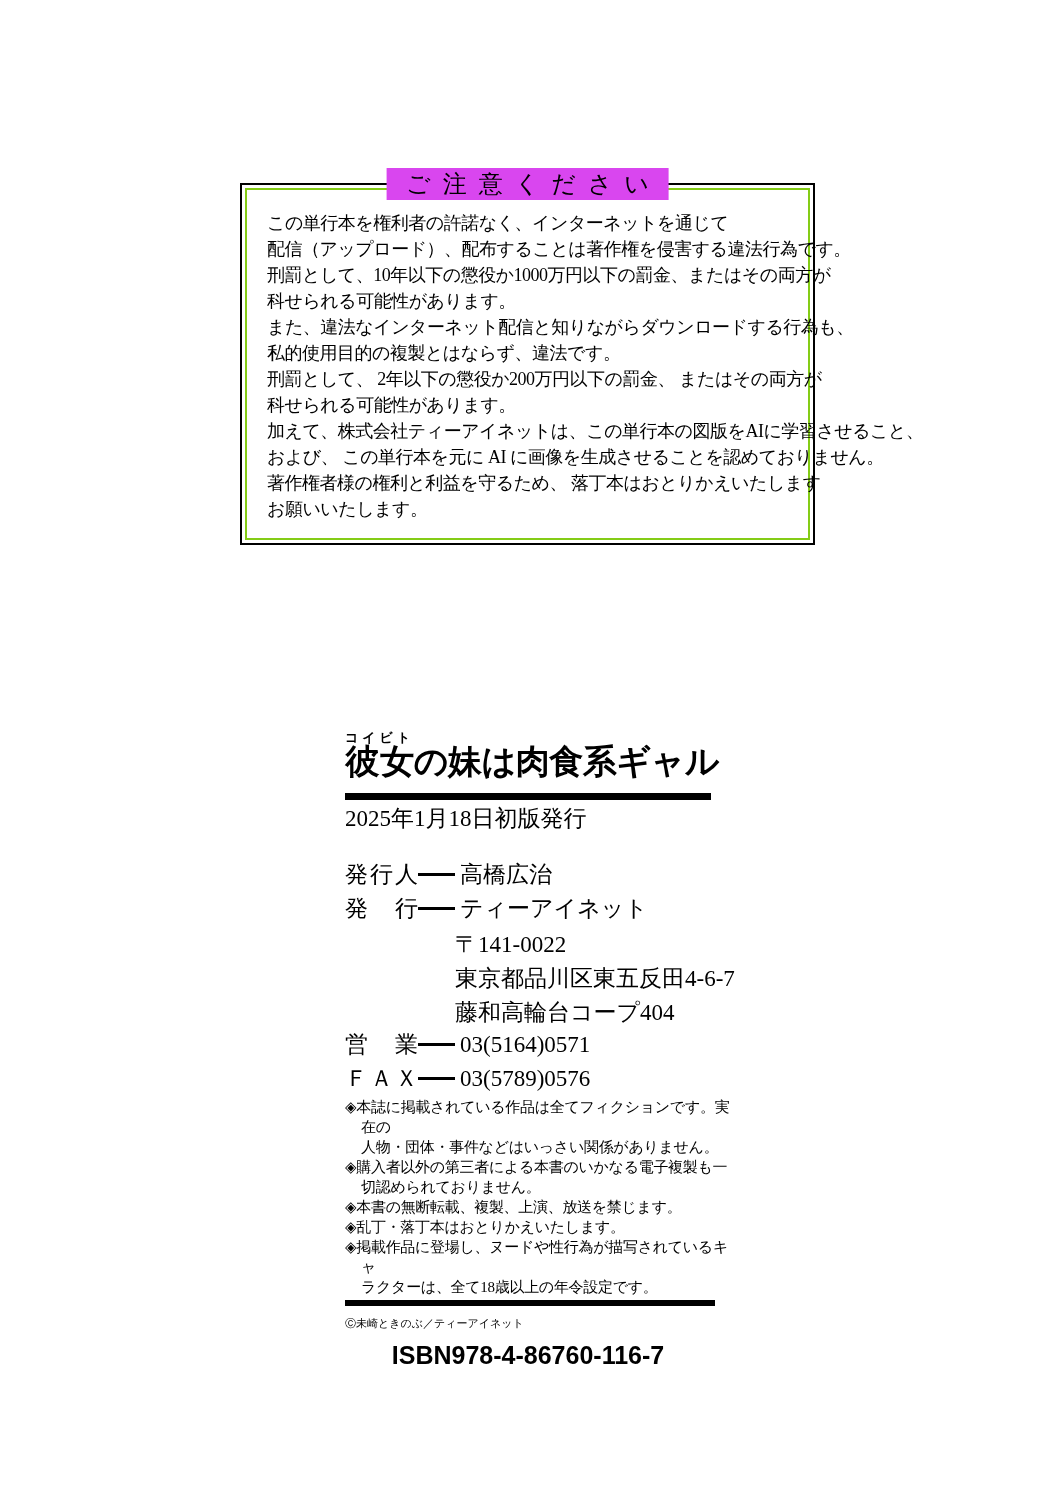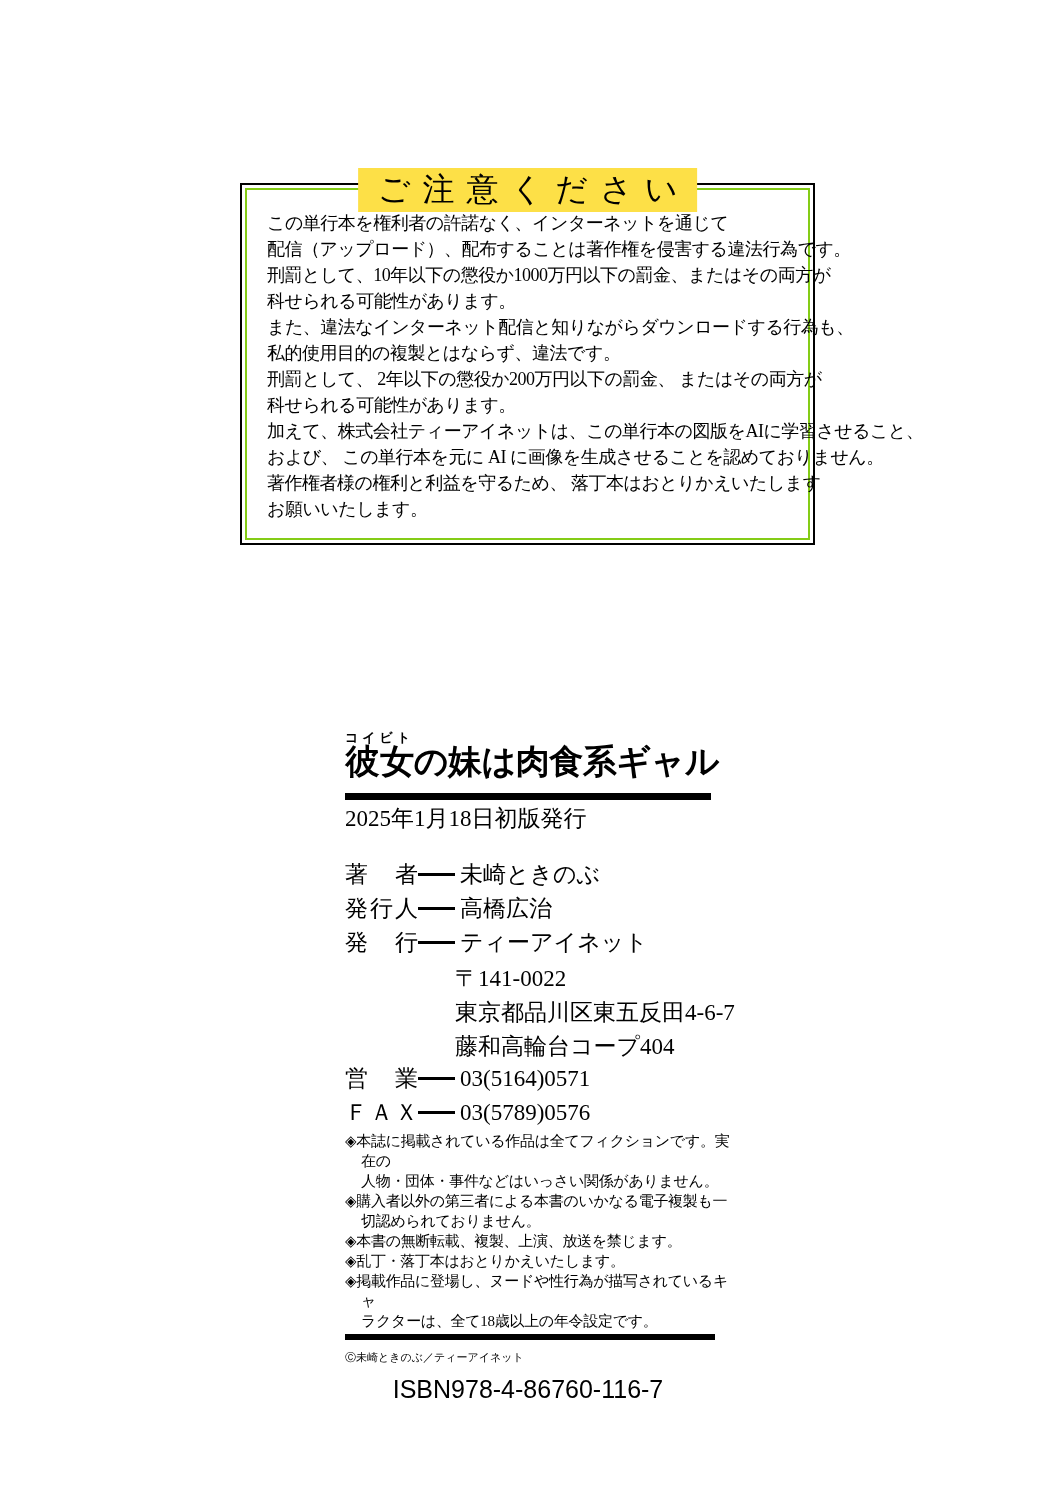--- a/index.html
+++ b/index.html
@@ -15,22 +15,22 @@
   .notice-outer{
     position:relative;width:575px;box-sizing:border-box;
     border:2px solid #000;padding:3px;background:#fff;
   }
   .notice-inner{
     border:2px solid #84cc16;box-sizing:border-box;
     padding:20px 10px 16px 20px;
   }
   .notice-title{
     position:absolute;top:-17px;left:50%;transform:translateX(-50%);
-    background:#fde047;white-space:nowrap;
-    font-size:32px;letter-spacing:12px;padding:0 8px 0 20px;
+    background:#d946ef;white-space:nowrap;
+    font-size:24px;letter-spacing:12px;padding:0 8px 0 20px;
     font-weight:500;
   }
   .notice-line{
     font-size:18px;line-height:26px;letter-spacing:-0.5px;white-space:nowrap;
   }
 
   
   .colophon{margin-left:105px;margin-top:186px;width:366px;}
   .book-title{
     margin:0;font-size:34px;font-weight:bold;letter-spacing:-0.5px;
@@ -57,20 +57,21 @@
     font-size:15px;line-height:20px;letter-spacing:-0.3px;
     white-space:pre-line;padding-left:16px;text-indent:-16px;
   }
 
   .copyright-rule{width:370px;height:6px;margin-top:3px;}
   .copyright-line{font-size:11px;line-height:24px;margin-top:5px;white-space:nowrap;}
   .isbn{
     font-family:"Liberation Sans","DejaVu Sans",sans-serif;
     font-size:25px;line-height:30px;margin-top:5px;width:366px;text-align:center;
     white-space:nowrap;
+    font-weight:bold;
   }
 </style>
 </head>
 <body>
 
 <div class="page">
 
   <div class="notice-outer">
     <div class="notice-title">ご注意ください</div>
     <div class="notice-inner">
@@ -91,25 +92,20 @@
 
   <div class="colophon">
 
     <h1 class="book-title"><ruby><span>彼女</span><rt>コイビト</rt></ruby><span>の妹は肉食系ギャル</span></h1>
 
     <div class="rule title-rule"></div>
 
     <div class="pub-date">2025年1月18日初版発行</div>
 
     <div class="pub-rows">
-      <div class="pub-row">
-        <span class="pub-label">著者</span>
-        <span class="pub-dash"></span>
-        <span class="pub-value">未崎ときのぶ</span>
-      </div>
       <div class="pub-row">
         <span class="pub-label">発行人</span>
         <span class="pub-dash"></span>
         <span class="pub-value">高橋広治</span>
       </div>
       <div class="pub-row">
         <span class="pub-label">発行</span>
         <span class="pub-dash"></span>
         <span class="pub-value">ティーアイネット</span>
       </div>

